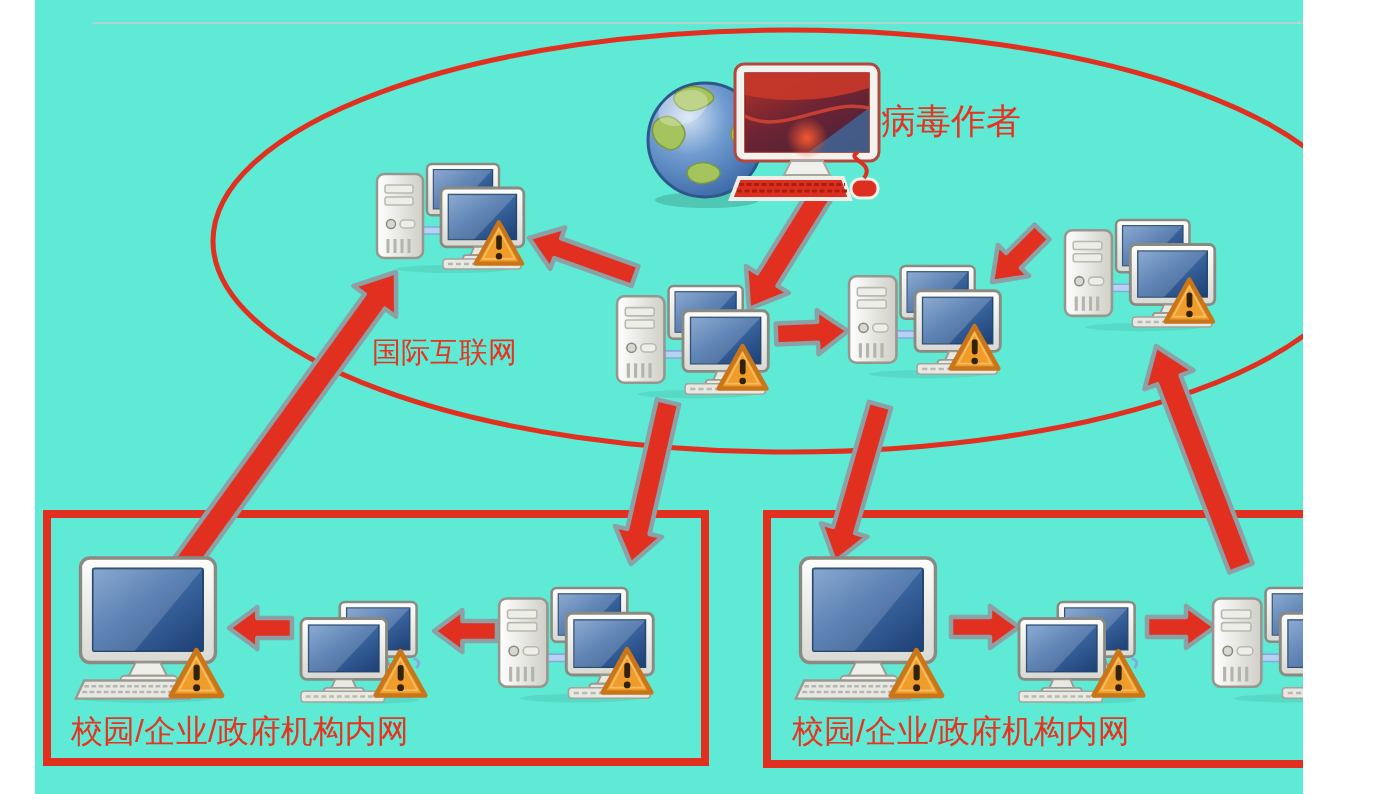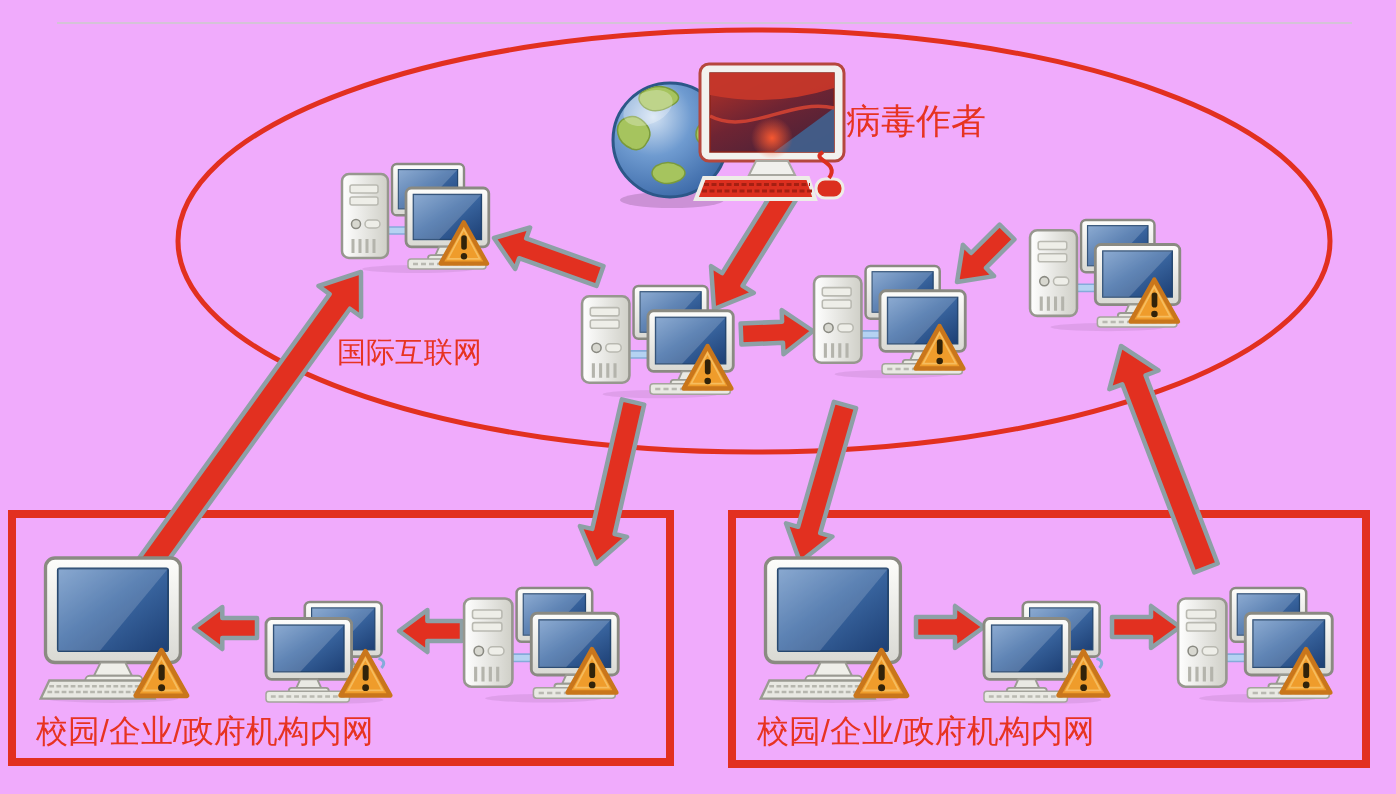--- a/index.html
+++ b/index.html
@@ -1,16 +1,16 @@
 <!DOCTYPE html>
 <html style="--c-red: #e23020; --c-red_text: #e73321; --c-arrow_outline: #8da0a6; --c-warning_orange: #ee9a2c; --c-warning_border: #c9761b; --c-screen_blue: #3d6aa5; --c-hairline: #cbcbcb;"><head>
 <meta charset="utf-8">
 <style>
   html,body{margin:0;padding:0;background:#fff;}
-  .canvas{position:relative;width:1396px;height:794px;background:#f0abfc;overflow:hidden;}
+  .canvas{position:relative;width:1268px;height:794px;background:#5eead4;overflow:hidden;margin-left:35px;}
   svg{display:block;}
   .hairline{stroke:var(--c-hairline,#cbcbcb);stroke-width:1.5;}
   .zone-ellipse{fill:none;stroke:var(--c-red,#e23020);stroke-width:5;}
   .zone-box{fill:none;stroke:var(--c-red,#e23020);stroke-width:8;}
   .arrow{fill:var(--c-red,#e23020);stroke:var(--c-arrow_outline,#8da0a6);stroke-width:4.5;stroke-linejoin:round;}
   .lbl{fill:var(--c-red_text,#e73321);font-family:"Liberation Sans",sans-serif;font-weight:500;}
   .lbl-lg{font-size:35px;}
   .lbl-md{font-size:29px;}
   .lbl-box{font-size:32px;}
 </style>

